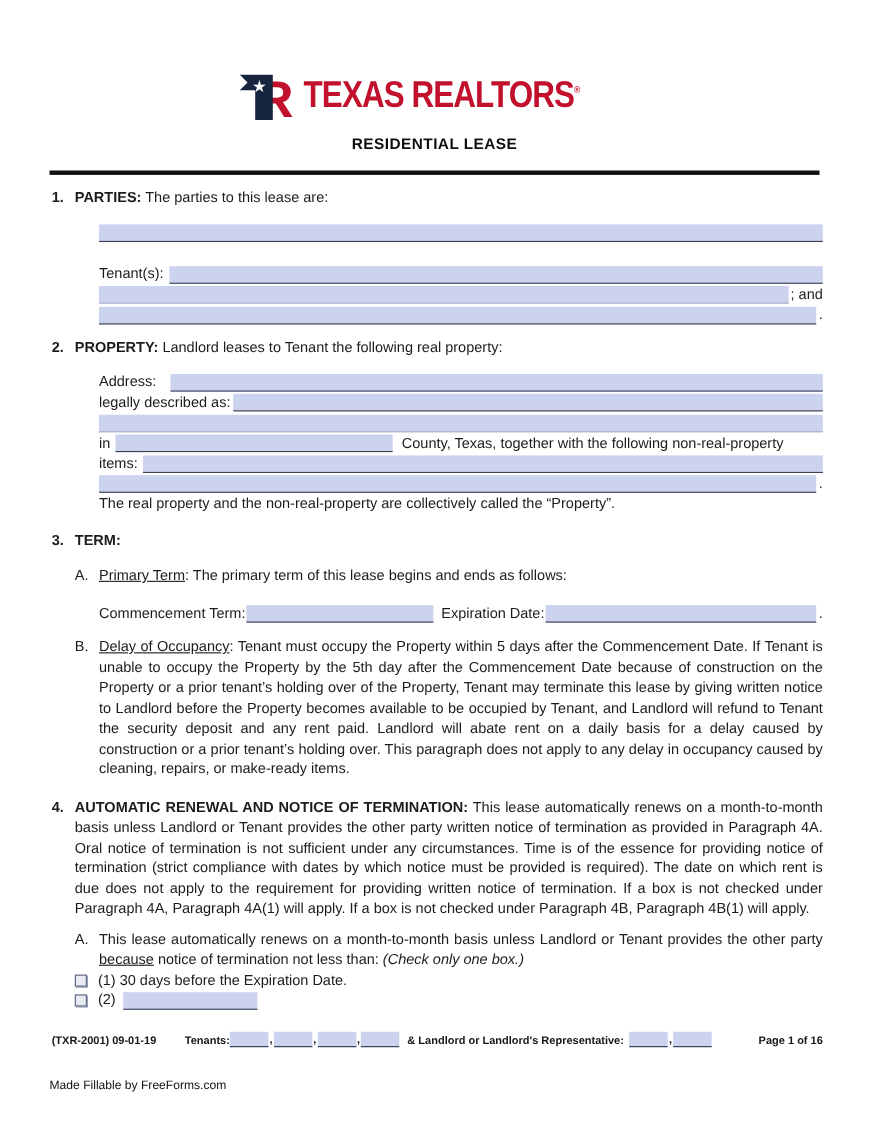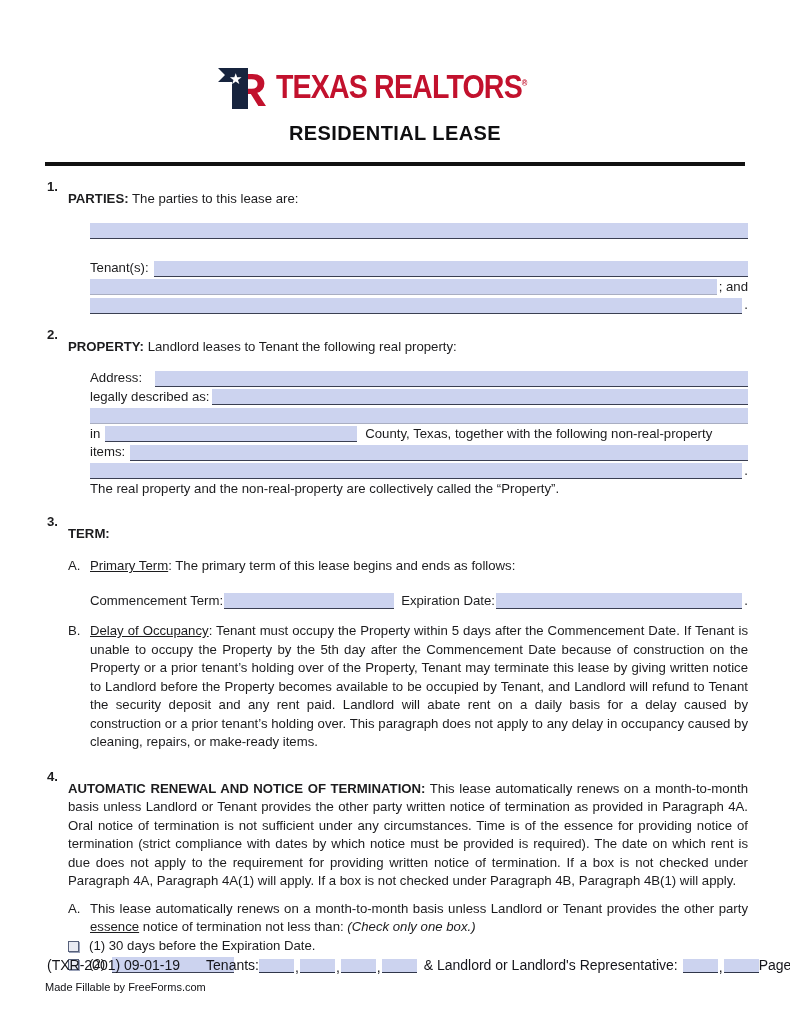--- a/index.html
+++ b/index.html
@@ -10,27 +10,27 @@
   }
   
   .logo-row{margin-top:62px;display:flex;justify-content:center;align-items:center;height:50px;}
   .tr-mark{display:inline-block;width:52px;height:46px;margin-right:8px;}
   .brand-text{
     font-size:34px;font-weight:800;color:#C2112D;letter-spacing:-1px;
     transform:scaleX(0.84);transform-origin:left center;white-space:nowrap;
     display:inline-block;position:relative;top:-1px;
   }
   .brand-reg{font-size:9px;vertical-align:super;font-weight:700;}
-  .doc-title{margin-top:10px;text-align:center;font-size:20px;font-weight:700;letter-spacing:0.4px;color:#0e0e10;}
+  .doc-title{margin-top:10px;text-align:center;font-size:14px;font-weight:700;letter-spacing:0.4px;color:#0e0e10;}
   .rule{margin:17px 45px 0 45px;height:4px;background:#111;}
   
   .content{padding:0 42px 0 47px;}
   .sec{display:flex;}
   .sec-num{width:21px;flex:none;font-weight:700;line-height:18.5px;}
-  .sec-body{flex:1;line-height:18.5px;margin-top:12px;}
+  .sec-body{flex:1;line-height:18.5px;}
   .head b{font-weight:700;}
   .indent{margin-left:22px;}
   .justify{text-align:justify;}
   .sub{display:flex;}
   .sub-label{width:22px;flex:none;line-height:18.5px;}
   .sub-body{flex:1;line-height:18.5px;}
   .u{text-decoration:underline;text-align:right;}
   .it{font-style:italic;}
   
   .frow{display:flex;align-items:flex-end;height:18.5px;line-height:18.5px;}
@@ -45,21 +45,21 @@
   
   .cbrow{display:flex;align-items:flex-start;line-height:18.5px;}
   .cb{flex:none;width:9px;height:9px;margin:4px 0 0 0;border:1.5px solid #56607a;background:#e9ebf3;
       box-shadow:1px 1px 0 #99a1b8;display:inline-block;}
   .cb-gap{width:10px;flex:none;}
   .opt2row{display:flex;align-items:flex-end;line-height:18.5px;flex:1;}
   .opt2row .num{margin-right:7px;}
   .opt2row .fld{width:122px;margin-right:6px;}
   
   .footer{position:absolute;left:47px;right:42px;top:938px;display:flex;align-items:flex-end;
-          font-size:14px;font-weight:400;color:#15151a;margin-top:19px;}
+          font-size:10px;font-weight:700;color:#15151a;}
   .f-code{white-space:nowrap;}
   .f-group{display:flex;align-items:flex-end;margin-left:26px;white-space:nowrap;}
   .ini{display:inline-block;width:35px;height:13px;background:#ccd3ef;border-bottom:1.2px solid #30364a;}
   .comma{margin:0 1px;line-height:12px;}
   .f-amp{margin:0 5px 0 7px;white-space:nowrap;}
   .f-page{margin-left:auto;white-space:nowrap;}
   .fillable-note{position:absolute;left:45px;top:981px;font-size:11px;font-weight:400;color:#101014;}
 </style>
 </head>
 <body>
@@ -165,21 +165,21 @@
       </div>
     </div>
 
     <div class="sec mt16">
       <span class="sec-num">4.</span>
       <div class="sec-body">
         <div class="justify"><b>AUTOMATIC RENEWAL AND NOTICE OF TERMINATION:</b> <span>This lease automatically renews on a month-to-month basis unless Landlord or Tenant provides the other party written notice of termination as provided in Paragraph 4A. Oral notice of termination is not sufficient under any circumstances.  Time is of the essence for providing notice of termination (strict compliance with dates by which notice must be provided is required). The date on which rent is due does not apply to the requirement for providing written notice of termination. If a box is not checked under Paragraph 4A, Paragraph 4A(1) will apply.  If a box is not checked under Paragraph 4B, Paragraph 4B(1) will apply.</span></div>
 
         <div class="sub mt9">
           <span class="sub-label">A.</span>
-          <div class="sub-body justify"><span>This lease automatically renews on a month-to-month basis unless Landlord or Tenant provides the other party</span> <span class="u">essence</span> <span>notice of termination not less than:</span> <span class="it">(Check only one box.)</span></div>
+          <div class="sub-body justify"><span>This lease automatically renews on a month-to-month basis unless Landlord or Tenant provides the other party</span> <span class="u">because</span> <span>notice of termination not less than:</span> <span class="it">(Check only one box.)</span></div>
         </div>
 
         <div class="cbrow">
           <span class="cb"></span>
           <span class="cb-gap"></span>
           <span>(1) 30 days before the Expiration Date.</span>
         </div>
         <div class="cbrow">
           <span class="cb"></span>
           <span class="cb-gap"></span>

